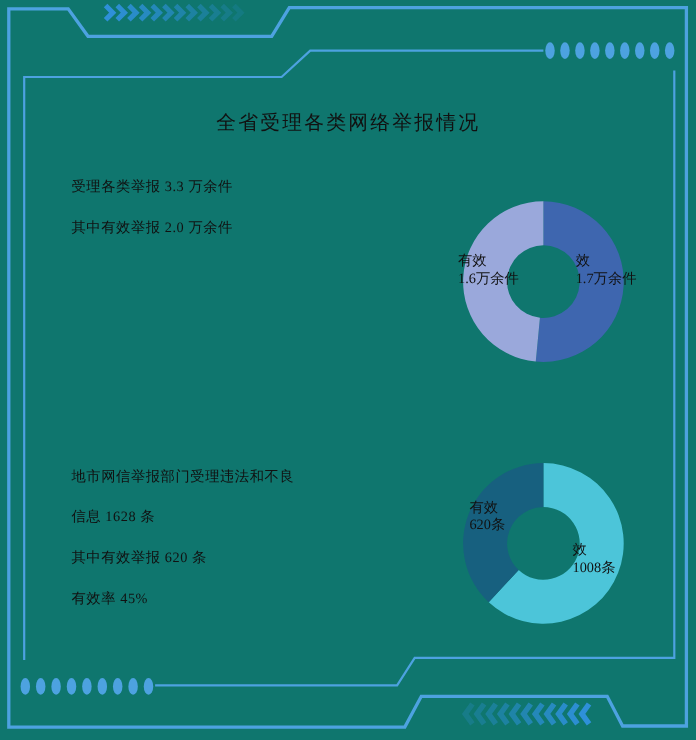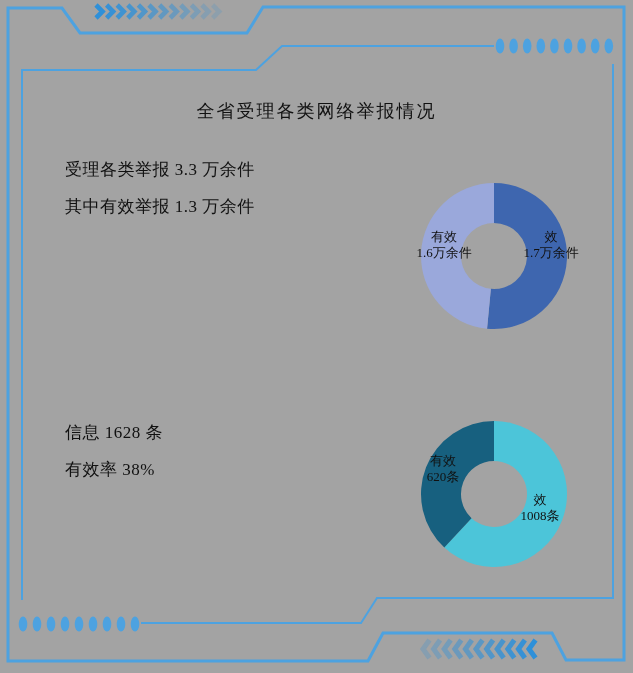--- a/index.html
+++ b/index.html
@@ -2,39 +2,39 @@
 <html style="--frame-blue: #4da2e0; --chevron-blue: #2e90d9; --text: #111111;"><head>
 <meta charset="utf-8">
 <style>
   :root{
     --frame-blue:#4da2e0;
     --chevron-blue:#2e90d9;
     --text:#111111;
   }
   html,body{margin:0;padding:0;background:#ffffff;}
   .stage{
-    position:relative;width:633px;height:673px;overflow:hidden;background:#a3a3a3;
+    position:relative;width:633px;height:673px;overflow:hidden;background:#0f766e;
     font-family:"Liberation Serif","DejaVu Serif",serif;color:var(--text);
   }
   .frame-svg{position:absolute;left:0;top:0;width:633px;height:673px;}
   .sec-title{
     position:absolute;left:0;width:633px;text-align:center;
     font-size:18px;letter-spacing:2px;line-height:24px;white-space:nowrap;
   }
   .t1{top:99px;}
   .t2{top:357px;}
-  .textblock{position:absolute;left:65px;font-size:17px;line-height:37px;letter-spacing:0.5px;}
+  .textblock{position:absolute;left:65px;font-size:13px;line-height:37px;letter-spacing:0.5px;}
   .b1{top:151px;}
   .b2{top:414px;}
   .chart{position:absolute;width:160px;height:160px;}
   .c1{left:414px;top:176px;}
   .c2{left:414px;top:414px;}
   .chart svg{position:absolute;left:0;top:0;}
   .lbl{
-    position:absolute;transform:translateX(-50%);text-align:center;
+    position:absolute;transform:translateX(-50%);
     font-size:13px;line-height:16px;white-space:nowrap;color:var(--text);
   }
   .c1 .lbl-left{left:30px;top:53px;}
   .c1 .lbl-right{left:137px;top:53px;}
   .c2 .lbl-left{left:29px;top:39px;}
   .c2 .lbl-right{left:126px;top:78px;}
 </style>
 </head>
 <body>
 
@@ -95,42 +95,44 @@
         <path d="M 514.3 640 L 507.8 649 L 514.3 658" fill="none" stroke="var(--chevron-blue)" stroke-width="5" opacity="0.85"></path>
         <path d="M 524.9 640 L 518.4 649 L 524.9 658" fill="none" stroke="var(--chevron-blue)" stroke-width="5" opacity="0.925"></path>
         <path d="M 535.5 640 L 529 649 L 535.5 658" fill="none" stroke="var(--chevron-blue)" stroke-width="5" opacity="1"></path>
       </g>
   </svg>
 
   <div class="sec-title t1">全省受理各类网络举报情况</div>
 
   <div class="textblock b1">
     <div>受理各类举报 3.3 万余件</div>
-    <div>其中有效举报 1.3 万余件</div>
+    <div>其中有效举报 2.0 万余件</div>
   </div>
 
   <div class="chart c1">
     <svg width="160" height="160" viewBox="0 0 160 160">
         <path d="M 80 7 A 73 73 0 1 1 73.06090883879467 152.66945034783518 L 76.86315057096198 112.85057344491179 A 33 33 0 1 0 80 47 Z" fill="#3e66af"></path>
         <path d="M 73.06090883879467 152.66945034783518 A 73 73 0 0 1 79.99999999999999 7 L 79.99999999999999 47 A 33 33 0 0 0 76.86315057096198 112.85057344491179 Z" fill="#9aa8db"></path>
       </svg>
     <div class="lbl lbl-left">
       <div>有效</div>
       <div>1.6万余件</div>
     </div>
     <div class="lbl lbl-right">
       <div>效</div>
       <div>1.7万余件</div>
     </div>
   </div>
 
 
   <div class="textblock b2">
+    <div>地市网信举报部门受理违法和不良</div>
     <div>信息 1628 条</div>
-    <div>有效率 38%</div>
+    <div>其中有效举报 620 条</div>
+    <div>有效率 45%</div>
   </div>
 
   <div class="chart c2">
     <svg width="160" height="160" viewBox="0 0 160 160">
         <path d="M 80 7 A 73 73 0 1 1 30.30806452527664 133.47627089444373 L 57.536522319645606 104.17420465091291 A 33 33 0 1 0 80 47 Z" fill="#4cc5d9"></path>
         <path d="M 30.30806452527664 133.47627089444373 A 73 73 0 0 1 79.99999999999999 7 L 79.99999999999999 47 A 33 33 0 0 0 57.536522319645606 104.17420465091291 Z" fill="#17607f"></path>
       </svg>
     <div class="lbl lbl-left">
       <div>有效</div>
       <div>620条</div>

